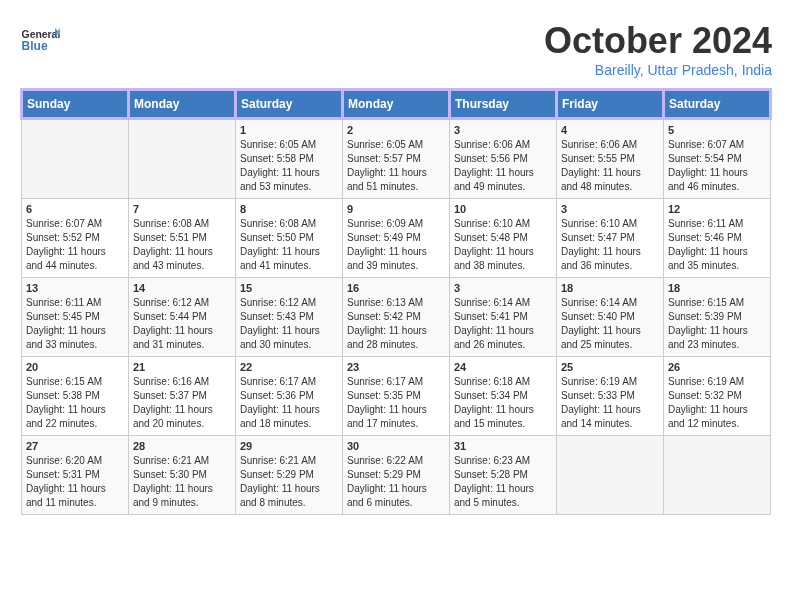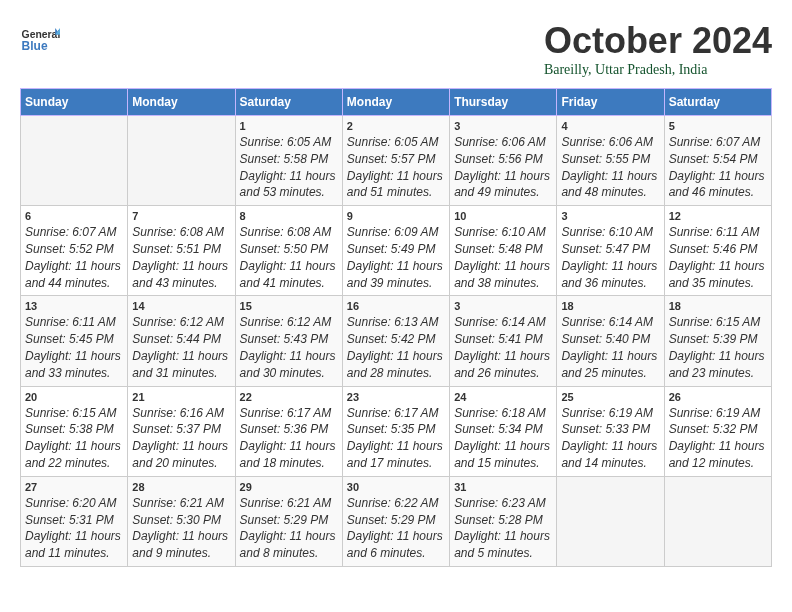--- a/index.html
+++ b/index.html
@@ -23,68 +23,66 @@
       font-weight: bold;
       color: #333;
     }
     .logo-icon {
       width: 40px;
       height: 40px;
       margin-right: 4px;
       position: relative;
     }
     .title-block {
-      text-align: left;
+      text-align: right;
     }
     .month-title {
       font-size: 36px;
       font-weight: bold;
       color: #333;
     }
     .subtitle {
       font-size: 14px;
-      color: #14532d;
-      font-family: Liberation Serif, serif;
+      color: #3b82f6;
     }
     table {
       width: 100%;
       border-collapse: collapse;
       font-size: 10px;
     }
     thead th {
       background-color: #3d7abf;
       color: #fff;
       padding: 6px 4px;
       text-align: left;
       font-size: 12px;
-      border: 1px solid #c4b5fd;
+      border: 3px solid #c4b5fd;
     }
     tbody td {
       border: 1px solid #ccc;
       padding: 4px;
       vertical-align: top;
       width: 14.28%;
       min-height: 70px;
       background: #fff;
     }
     tbody tr:nth-child(odd) td {
       background: #f9f9f9;
     }
     .day-num {
       font-weight: bold;
       font-size: 11px;
       color: #333;
       display: block;
       margin-bottom: 2px;
     }
     .day-info {
-      font-size: 12px;
+      font-size: 10px;
       color: #333;
       line-height: 1.4;
-      font-style: italic;
     }
     .empty-cell {
       background: #f5f5f5 !important;
     }
   </style>
 </head>
 <body>
 
 <div class="header">
   <div class="logo">

